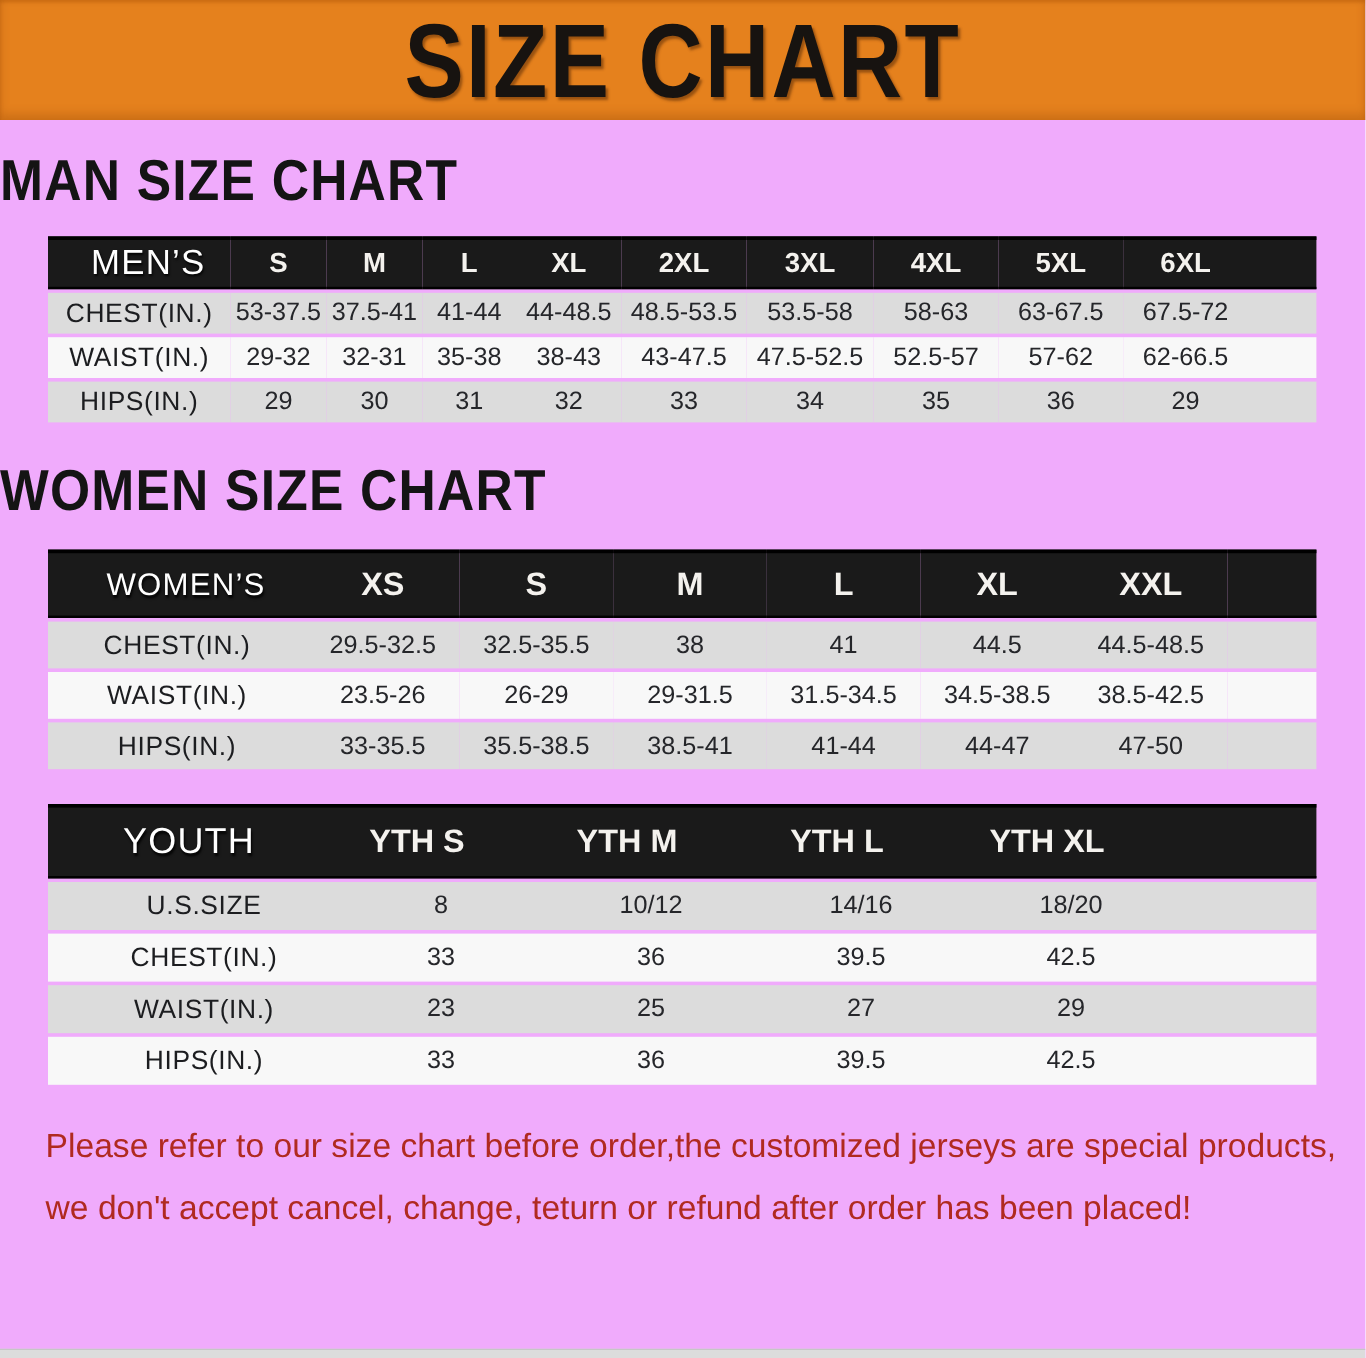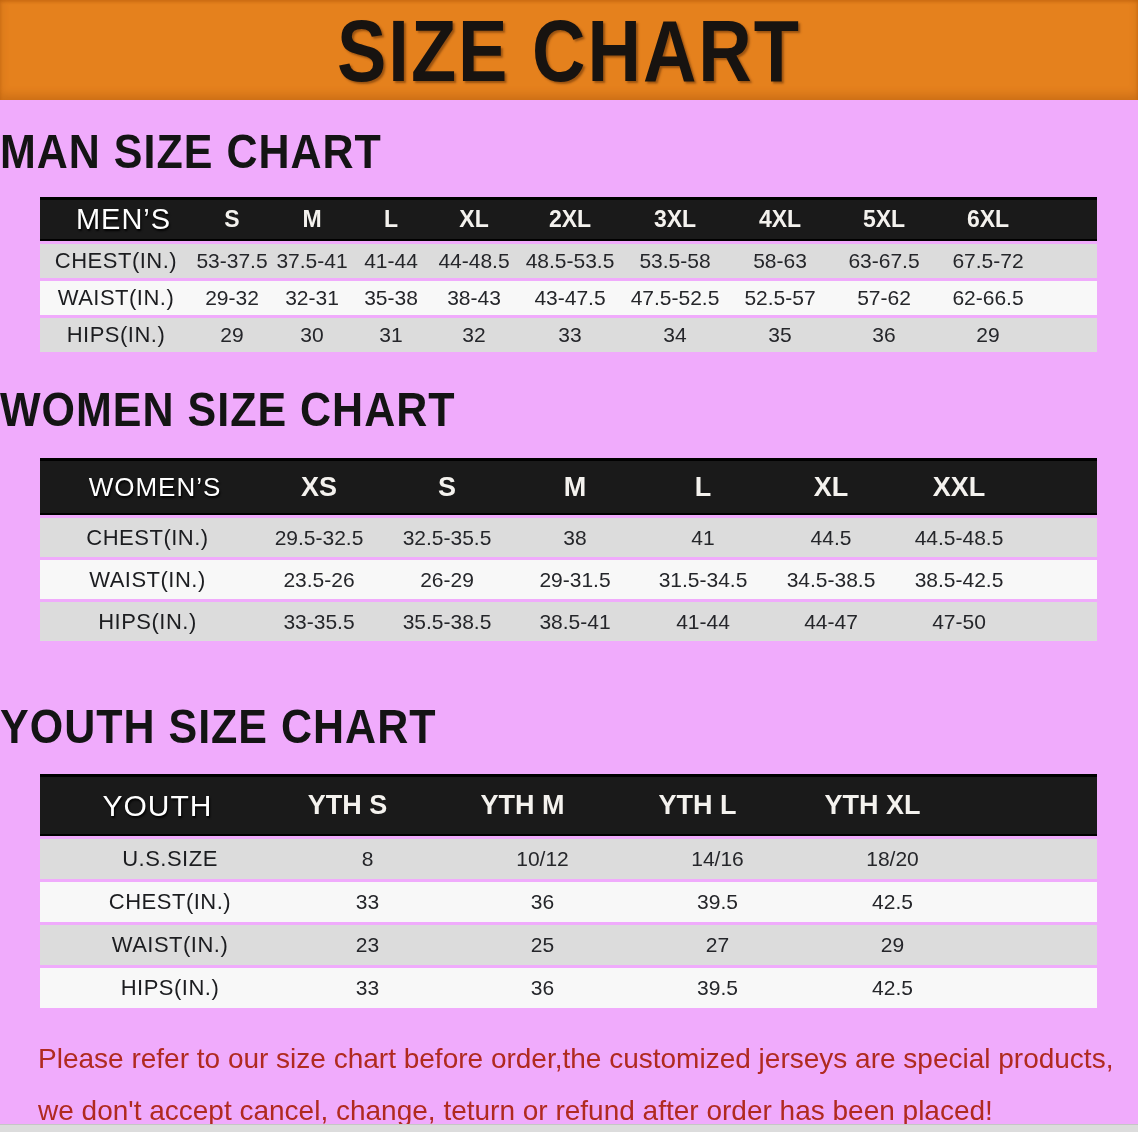--- a/index.html
+++ b/index.html
@@ -218,23 +218,20 @@
         <td>35.5-38.5</td>
         <td>38.5-41</td>
         <td>41-44</td>
         <td>44-47</td>
         <td>47-50</td>
         <td></td>
       </tr>
     </tbody>
   </table>
 
-  <div class="section-title" id="youth-title">
-    <span class="t">YOUTH SIZE CHART</span>
-  </div>
 
   <table id="youth-table">
     <colgroup>
       <col style="width:220px">
         <col style="width:175px">
         <col style="width:175px">
       <col style="width:175px">
         <col style="width:175px">
         <col>
     </colgroup>

